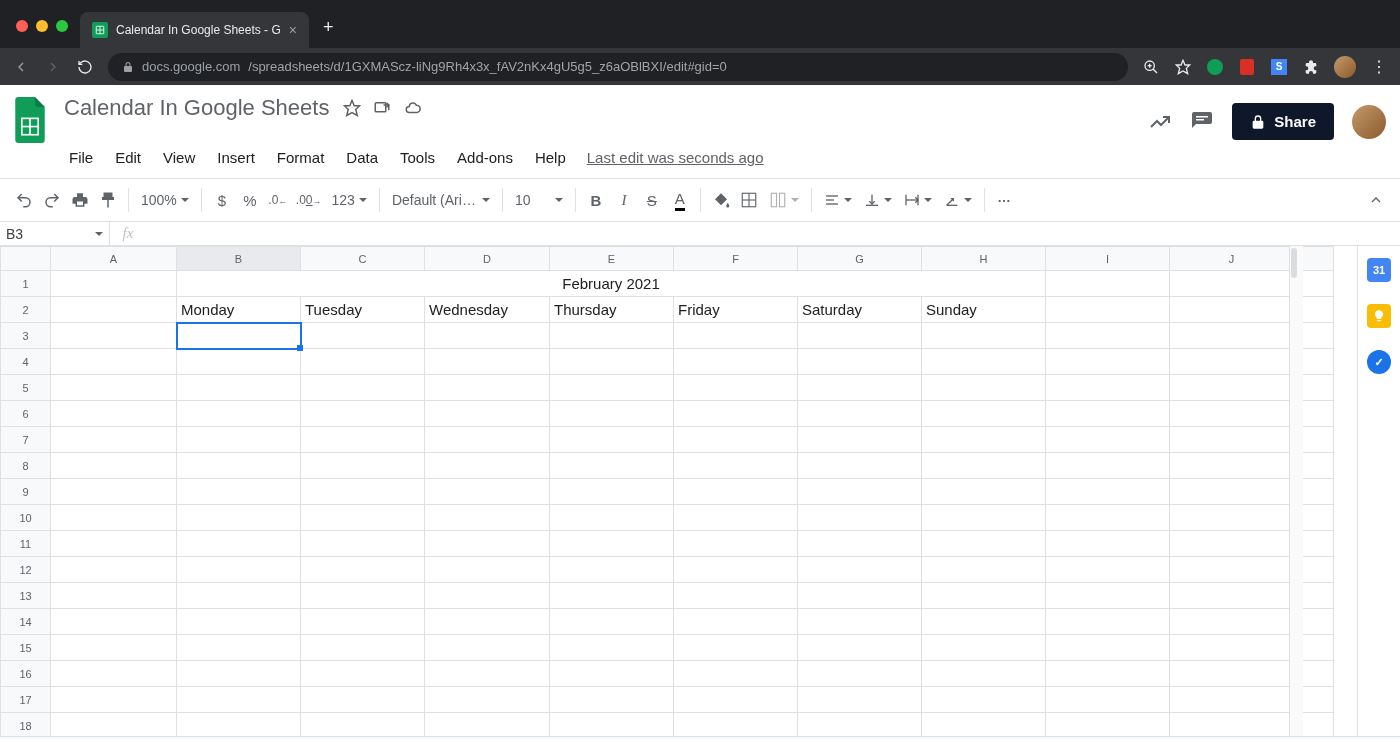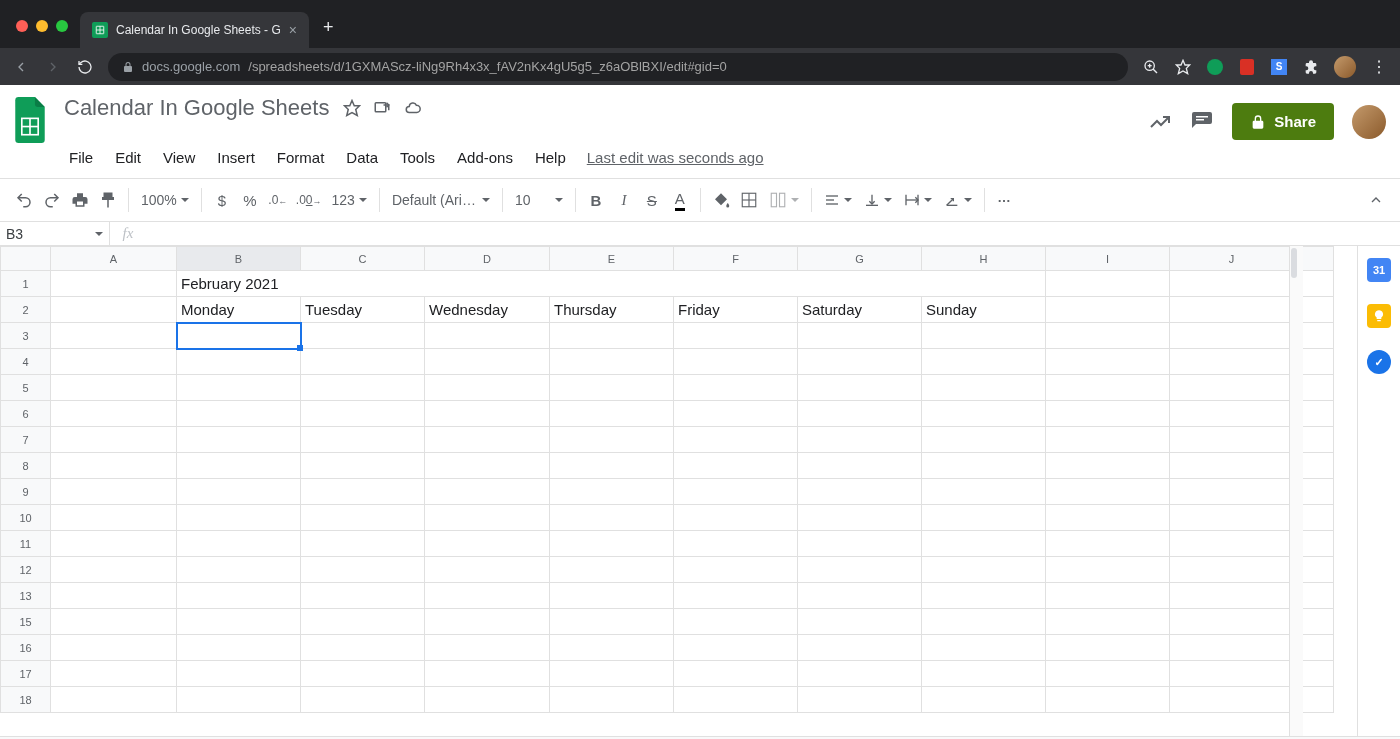--- a/index.html
+++ b/index.html
@@ -29,21 +29,21 @@
 .logo { width:40px; height:54px; margin-right:10px; display:flex; align-items:center; justify-content:center; }
 .logo svg { width:36px; height:46px; }
 .title-area { flex:1; }
 .title-row { display:flex; align-items:center; gap:10px; }
 .doc-title { font-size:22px; color:#5f6368; padding:2px 4px; }
 .title-icons { display:flex; gap:12px; color:#5f6368; }
 .menubar { display:flex; gap:4px; margin-top:22px; font-size:15px; align-items:center; flex-wrap:wrap; }
 .menubar .mi { padding:4px 9px; border-radius:4px; cursor:pointer; }
 .last-edit { color:#5f6368; text-decoration:underline; margin-left:8px; font-size:15px; }
 .head-right { display:flex; align-items:center; gap:18px; padding-top:10px; }
-.share-btn { background:#4d7c0f; color:#fff; font-weight:600; padding:10px 18px; border-radius:4px; display:flex; align-items:center; gap:8px; font-size:15px; cursor:pointer; }
+.share-btn { background:#0f172a; color:#fff; font-weight:600; padding:10px 18px; border-radius:4px; display:flex; align-items:center; gap:8px; font-size:15px; cursor:pointer; }
 .avatar-lg { width:34px; height:34px; border-radius:50%; background:linear-gradient(135deg,#c49a6c,#8b5a2b); }
 
 
 .toolbar-wrap { border-top:1px solid #e0e0e0; border-bottom:1px solid #e0e0e0; margin-top:8px; height:44px; display:flex; align-items:center; padding:0 10px; color:#5f6368; gap:0; }
 .tb-btn { min-width:28px; height:30px; display:flex; align-items:center; justify-content:center; cursor:pointer; padding:0 4px; border-radius:2px; }
 .tb-sep { width:1px; height:24px; background:#e0e0e0; margin:0 6px; }
 .tb-drop { display:flex; align-items:center; gap:4px; padding:0 6px; cursor:pointer; font-size:14px; }
 .caret { width:0; height:0; border-left:4px solid transparent; border-right:4px solid transparent; border-top:4px solid #5f6368; }
 .more-h { letter-spacing:2px; font-weight:bold; }
 .toolbar-right { margin-left:auto; }
@@ -59,21 +59,21 @@
 .sheet { flex:1; overflow:hidden; position:relative; }
 table { border-collapse:collapse; table-layout:fixed; }
 th, td { border:1px solid #e0e0e0; font-weight:normal; }
 th.colh { background:#f8f9fa; height:24px; font-size:11px; color:#5f6368; text-align:center; }
 th.rowh { background:#f8f9fa; width:50px; font-size:11px; color:#5f6368; text-align:center; height:26px; }
 th.corner { background:#f8f9fa; width:50px; height:24px; }
 td { height:26px; padding:0 4px; font-size:15px; vertical-align:middle; background:#fff; }
 .colB-h { background:#e8eaed !important; }
 .sel-cell { outline:2px solid #1a73e8; outline-offset:-1px; position:relative; }
 .sel-cell::after { content:""; position:absolute; right:-3px; bottom:-3px; width:6px; height:6px; background:#1a73e8; }
-td.center { }
+td.center { text-align:center; }
 
 
 .side-panel { width:43px; border-left:1px solid #e0e0e0; display:flex; flex-direction:column; align-items:center; padding-top:12px; gap:22px; }
 .side-ic { width:24px; height:24px; border-radius:4px; display:flex; align-items:center; justify-content:center; font-size:11px; color:#fff; font-weight:bold; }
 
 
 .vscroll { position:absolute; right:54px; top:0; bottom:0; width:14px; background:#fafafa; border-left:1px solid #e0e0e0; }
 .vthumb { position:absolute; top:2px; right:6px; width:6px; height:30px; background:#dadce0; border-radius:3px; }
 .hscroll-row { height:22px; display:flex; align-items:center; border-top:1px solid #e0e0e0; background:#f8f9fa; }
 .hscroll { flex:1; margin:0 8px; height:10px; background:#f1f3f4; border-radius:5px; position:relative; max-width:540px; }
@@ -577,20 +577,34 @@
             <td class=""></td>
             <td class=""></td>
             <td class=""></td>
             <td class=""></td>
             <td class=""></td>
             <td class=""></td>
             <td class=""></td>
             <td></td>
           </tr>
           <tr>
+            <th class="rowh">14</th>
+            <td class=""></td>
+            <td class=""></td>
+            <td class=""></td>
+            <td class=""></td>
+            <td class=""></td>
+            <td class=""></td>
+            <td class=""></td>
+            <td class=""></td>
+            <td class=""></td>
+            <td class=""></td>
+            <td></td>
+          </tr>
+          <tr>
             <th class="rowh">15</th>
             <td class=""></td>
             <td class=""></td>
             <td class=""></td>
             <td class=""></td>
             <td class=""></td>
             <td class=""></td>
             <td class=""></td>
             <td class=""></td>
             <td class=""></td>

